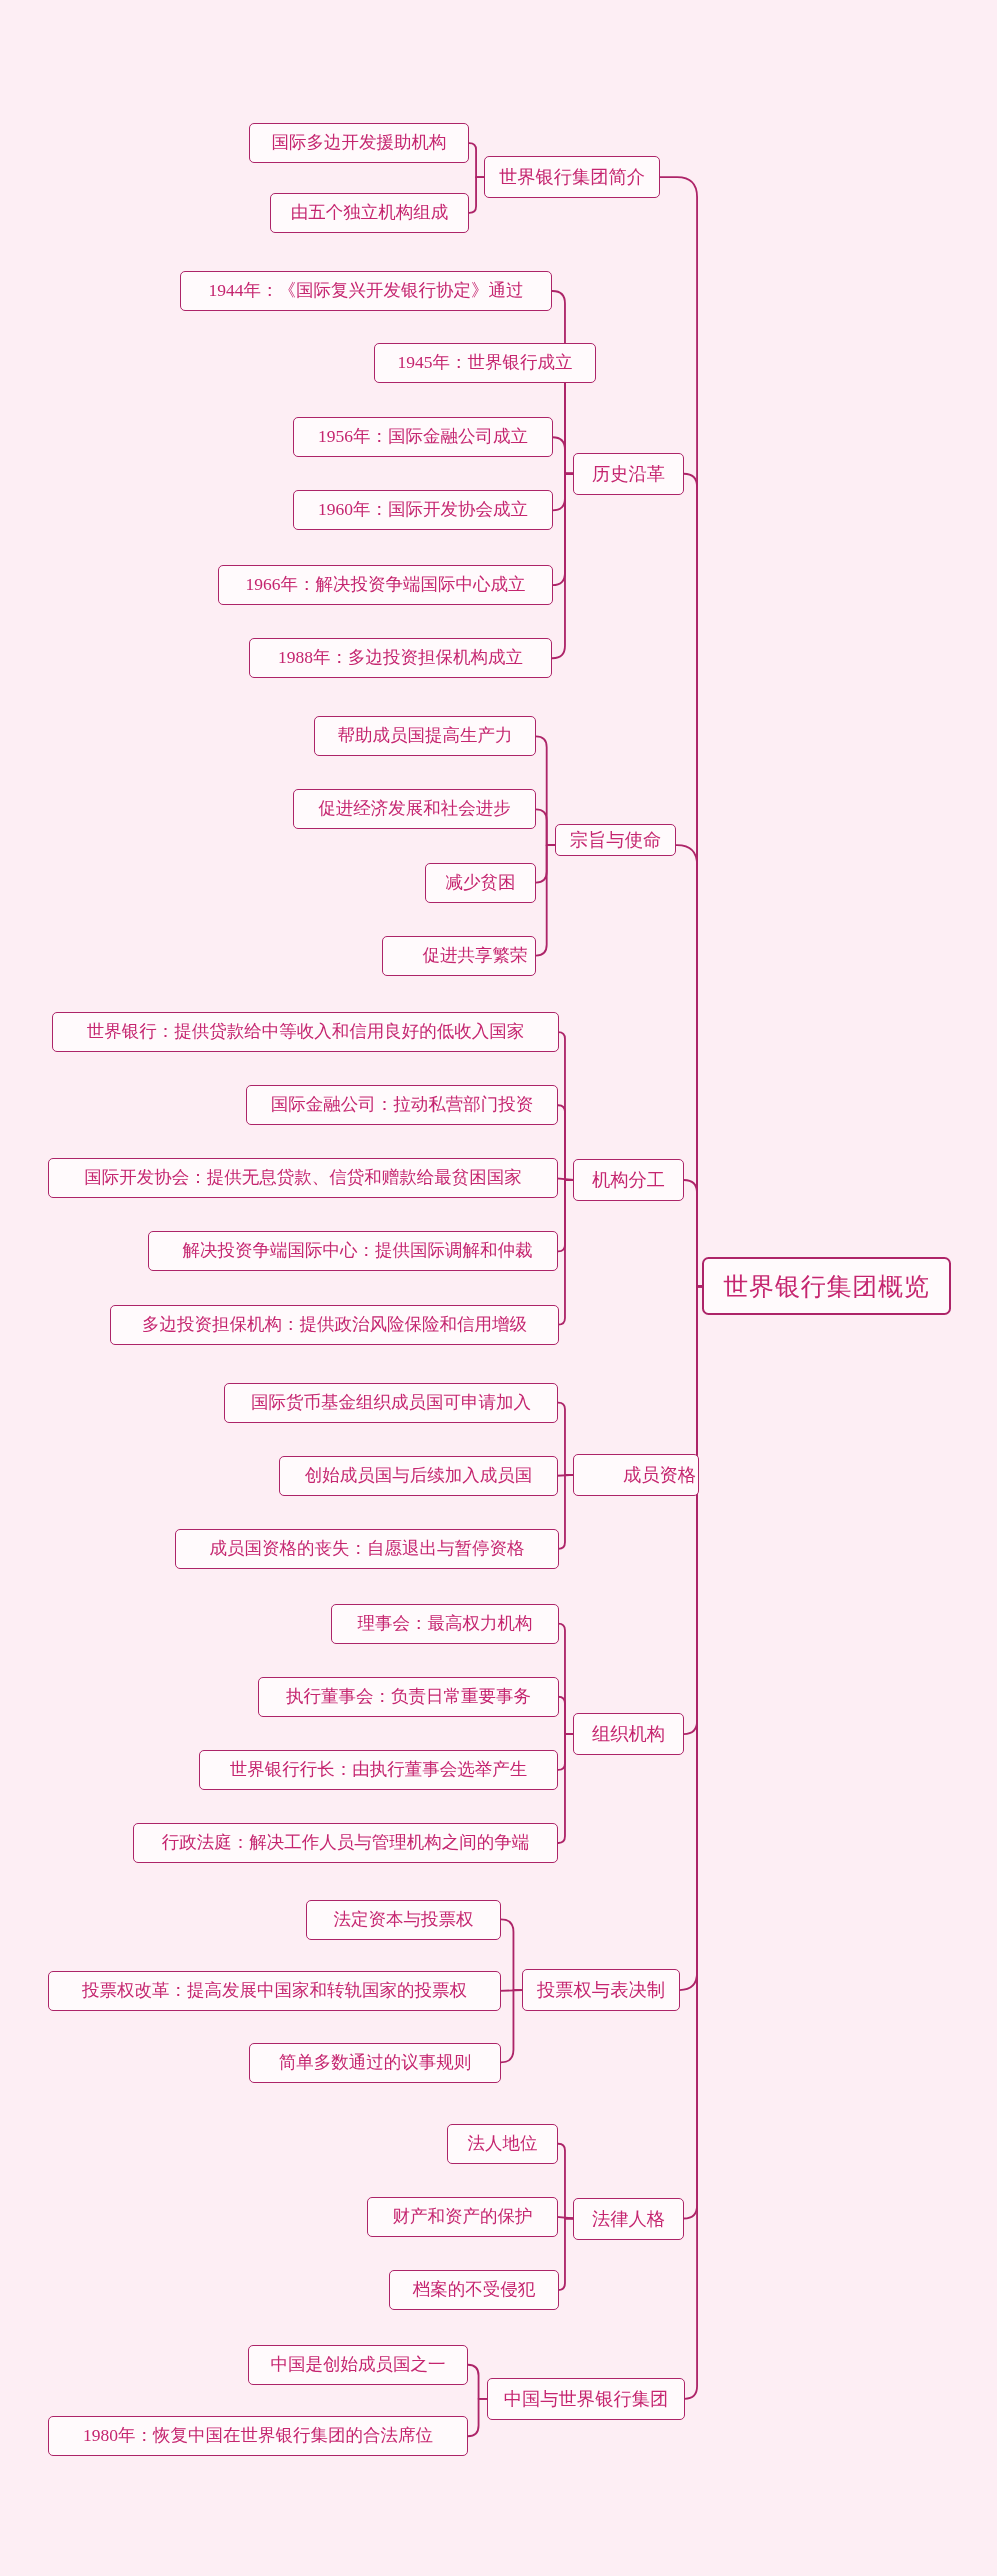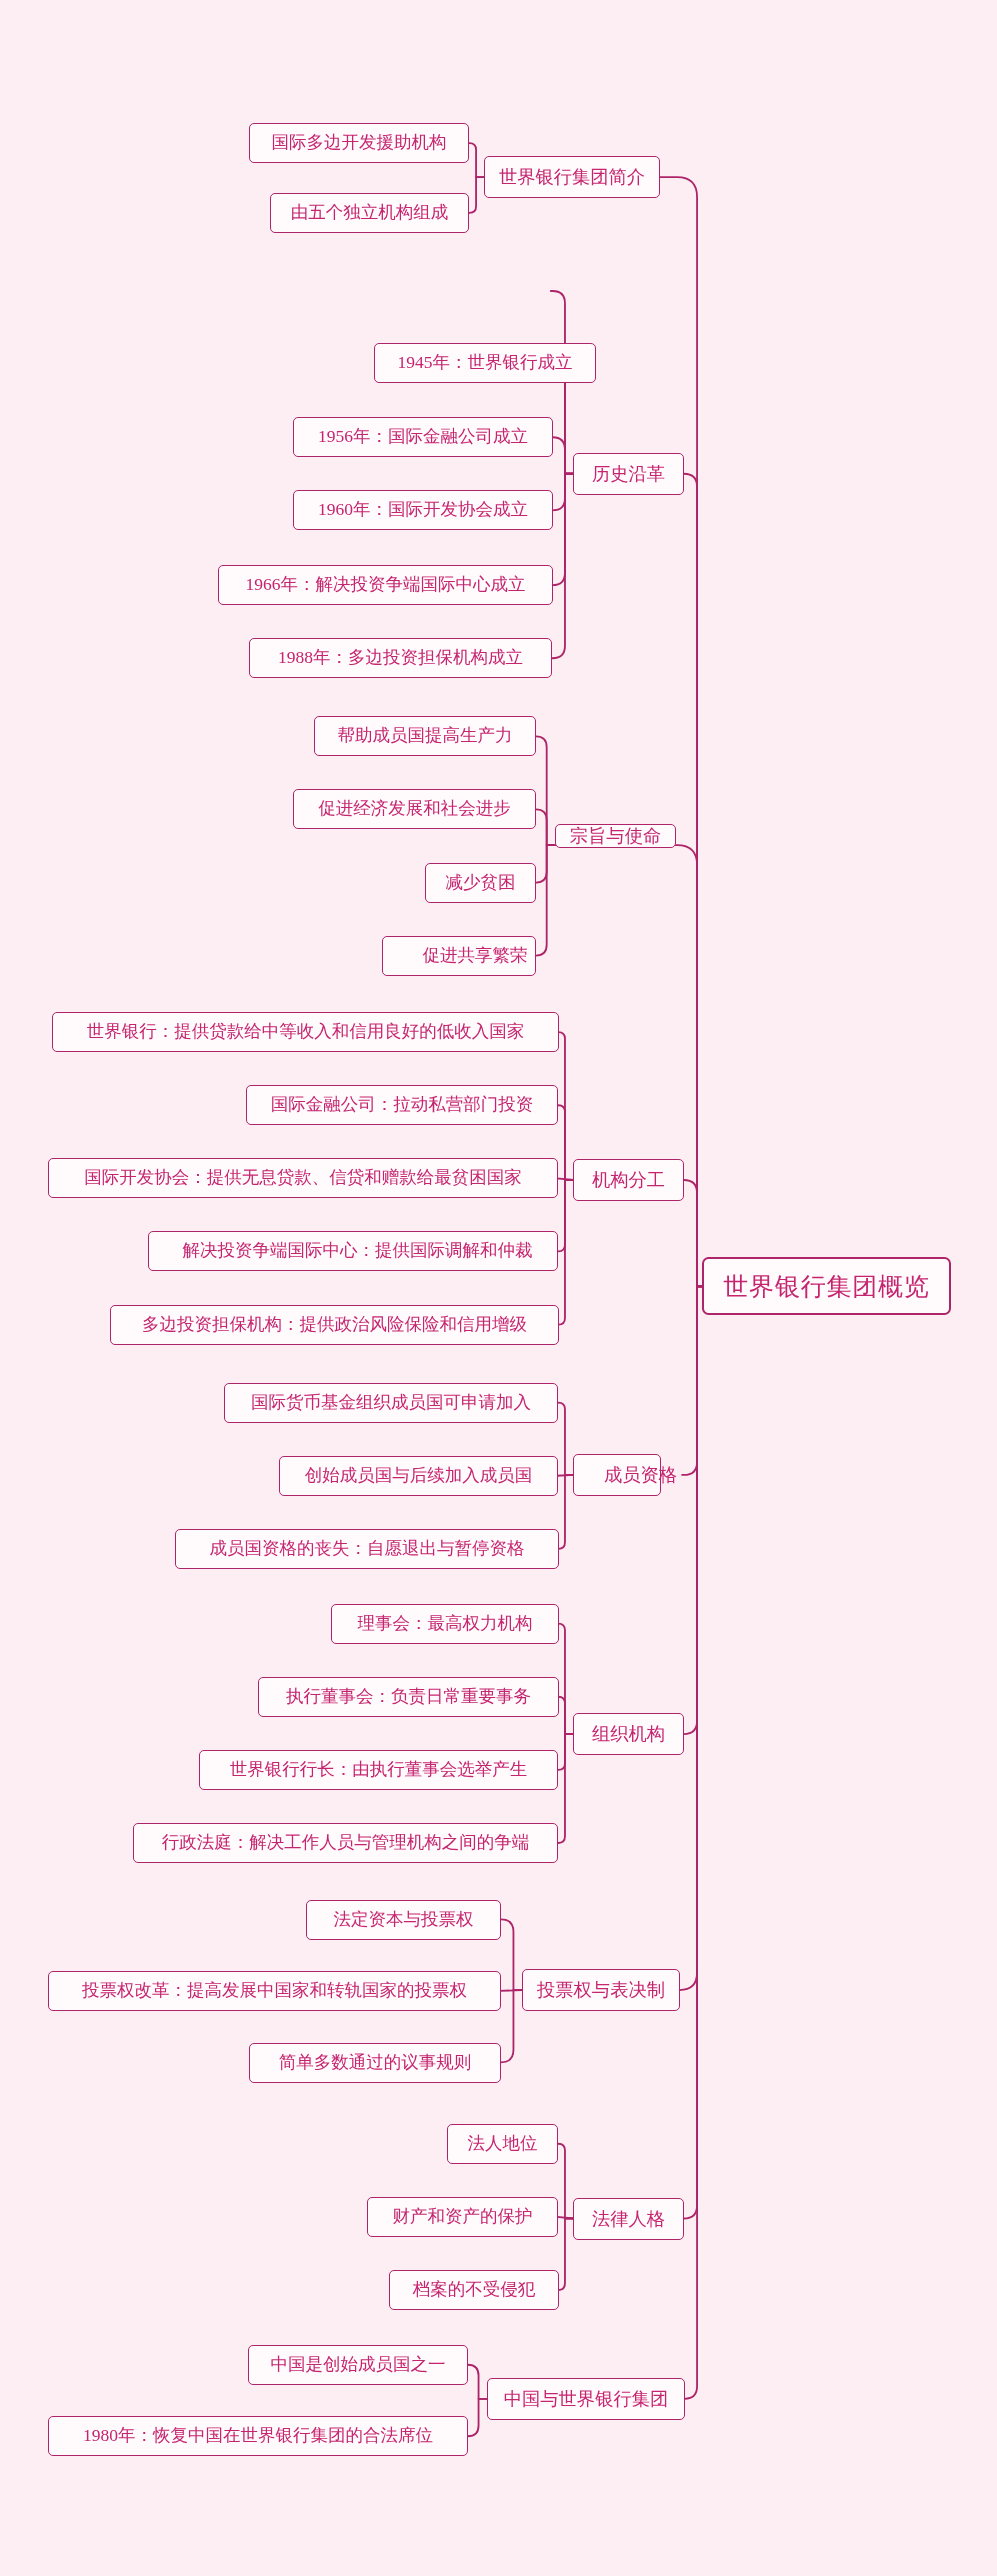--- a/index.html
+++ b/index.html
@@ -65,41 +65,42 @@
       <path d="M 691 2670 L 680 2670 L 680 2588 Q 680 2580 672 2580 L 670 2580" fill="none" stroke="#ad2468" stroke-width="2.2" stroke-linecap="round" stroke-linejoin="round"></path>
       <path d="M 691 2670 L 670 2668" fill="none" stroke="#ad2468" stroke-width="2.2" stroke-linecap="round" stroke-linejoin="round"></path>
       <path d="M 691 2670 L 680 2670 L 680 2748 Q 680 2756 672 2756 L 670 2756" fill="none" stroke="#ad2468" stroke-width="2.2" stroke-linecap="round" stroke-linejoin="round"></path>
       <path d="M 846 1548 L 839 1548 L 839 2872 Q 839 2887 824 2887 L 822 2887" fill="none" stroke="#ad2468" stroke-width="2.2" stroke-linecap="round" stroke-linejoin="round"></path>
       <path d="M 587 2887 L 576 2887 L 576 2859 Q 576 2846 563 2846 L 561 2846" fill="none" stroke="#ad2468" stroke-width="2.2" stroke-linecap="round" stroke-linejoin="round"></path>
       <path d="M 587 2887 L 576 2887 L 576 2919 Q 576 2932 563 2932 L 561 2932" fill="none" stroke="#ad2468" stroke-width="2.2" stroke-linecap="round" stroke-linejoin="round"></path>
     </svg>
 <div class="mm-node mm-child" style="left: 249px; top: 123px; width: 220px; height: 40px;">国际多边开发援助机构</div>
     <div class="mm-node mm-child" style="left: 270px; top: 193px; width: 199px; height: 40px;">由五个独立机构组成</div>
     <div class="mm-node mm-branch" style="left: 484px; top: 156px; width: 176px; height: 42px;">世界银行集团简介</div>
+    <div class="mm-node mm-child" style="left: 180px; top: 271px; width: 372px; height: 40px;">1944年：《国际复兴开发银行协定》通过</div>
     <div class="mm-node mm-child" style="left: 331px; top: 343px; width: 222px; height: 40px; margin-left: 43px;">1945年：世界银行成立</div>
     <div class="mm-node mm-child" style="left: 293px; top: 417px; width: 260px; height: 40px;">1956年：国际金融公司成立</div>
     <div class="mm-node mm-child" style="left: 293px; top: 490px; width: 260px; height: 40px;">1960年：国际开发协会成立</div>
     <div class="mm-node mm-child" style="left: 218px; top: 565px; width: 335px; height: 40px;">1966年：解决投资争端国际中心成立</div>
     <div class="mm-node mm-child" style="left: 249px; top: 638px; width: 303px; height: 40px;">1988年：多边投资担保机构成立</div>
     <div class="mm-node mm-branch" style="left: 573px; top: 453px; width: 111px; height: 42px;">历史沿革</div>
     <div class="mm-node mm-child" style="left: 314px; top: 716px; width: 222px; height: 40px;">帮助成员国提高生产力</div>
     <div class="mm-node mm-child" style="left: 293px; top: 789px; width: 243px; height: 40px;">促进经济发展和社会进步</div>
     <div class="mm-node mm-child" style="left: 425px; top: 863px; width: 111px; height: 40px;">减少贫困</div>
     <div class="mm-node mm-child" style="left: 382px; top: 936px; width: 154px; height: 40px; padding-left: 32px;">促进共享繁荣</div>
-    <div class="mm-node mm-branch" style="left: 555px; top: 824px; width: 121px; height: 24px;">宗旨与使命</div>
+    <div class="mm-node mm-branch" style="left: 555px; top: 824px; width: 121px; height: 32px;">宗旨与使命</div>
     <div class="mm-node mm-child" style="left: 52px; top: 1012px; width: 507px; height: 40px;">世界银行：提供贷款给中等收入和信用良好的低收入国家</div>
     <div class="mm-node mm-child" style="left: 246px; top: 1085px; width: 312px; height: 40px;">国际金融公司：拉动私营部门投资</div>
     <div class="mm-node mm-child" style="left: 48px; top: 1158px; width: 510px; height: 40px;">国际开发协会：提供无息贷款、信贷和赠款给最贫困国家</div>
     <div class="mm-node mm-child" style="left: 148px; top: 1231px; width: 410px; height: 40px; padding-left: 9px;">解决投资争端国际中心：提供国际调解和仲裁</div>
     <div class="mm-node mm-child" style="left: 110px; top: 1305px; width: 449px; height: 40px;">多边投资担保机构：提供政治风险保险和信用增级</div>
     <div class="mm-node mm-branch" style="left: 573px; top: 1159px; width: 111px; height: 42px;">机构分工</div>
     <div class="mm-node mm-child" style="left: 224px; top: 1383px; width: 334px; height: 40px;">国际货币基金组织成员国可申请加入</div>
     <div class="mm-node mm-child" style="left: 279px; top: 1456px; width: 279px; height: 40px;">创始成员国与后续加入成员国</div>
     <div class="mm-node mm-child" style="left: 175px; top: 1529px; width: 384px; height: 40px;">成员国资格的丧失：自愿退出与暂停资格</div>
-    <div class="mm-node mm-branch" style="left: 573px; top: 1454px; width: 88px; height: 42px; padding-left: 47px;">成员资格</div>
+    <div class="mm-node mm-branch" style="left: 573px; top: 1454px; width: 126px; height: 42px; padding-left: 47px;">成员资格</div>
     <div class="mm-node mm-child" style="left: 331px; top: 1604px; width: 228px; height: 40px;">理事会：最高权力机构</div>
     <div class="mm-node mm-child" style="left: 258px; top: 1677px; width: 301px; height: 40px;">执行董事会：负责日常重要事务</div>
     <div class="mm-node mm-child" style="left: 199px; top: 1750px; width: 359px; height: 40px;">世界银行行长：由执行董事会选举产生</div>
     <div class="mm-node mm-child" style="left: 133px; top: 1823px; width: 425px; height: 40px;">行政法庭：解决工作人员与管理机构之间的争端</div>
     <div class="mm-node mm-branch" style="left: 573px; top: 1713px; width: 111px; height: 42px;">组织机构</div>
     <div class="mm-node mm-child" style="left: 306px; top: 1900px; width: 195px; height: 40px;">法定资本与投票权</div>
     <div class="mm-node mm-child" style="left: 48px; top: 1971px; width: 453px; height: 40px;">投票权改革：提高发展中国家和转轨国家的投票权</div>
     <div class="mm-node mm-child" style="left: 249px; top: 2043px; width: 252px; height: 40px;">简单多数通过的议事规则</div>
     <div class="mm-node mm-branch" style="left: 522px; top: 1969px; width: 158px; height: 42px;">投票权与表决制</div>
     <div class="mm-node mm-child" style="left: 447px; top: 2124px; width: 111px; height: 40px;">法人地位</div>

